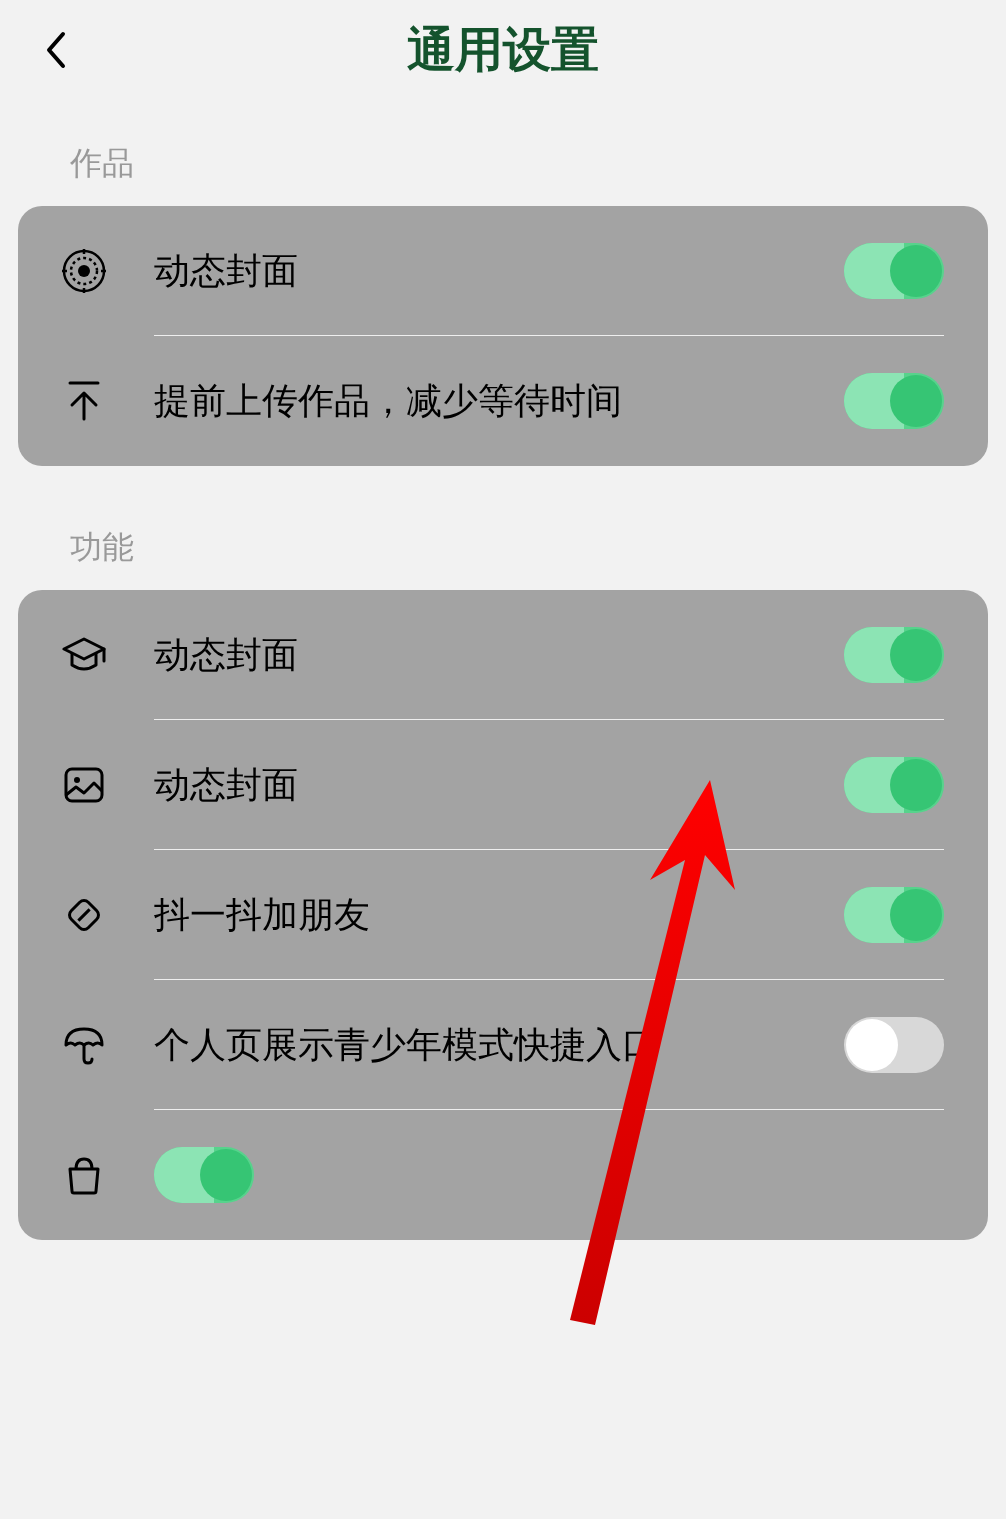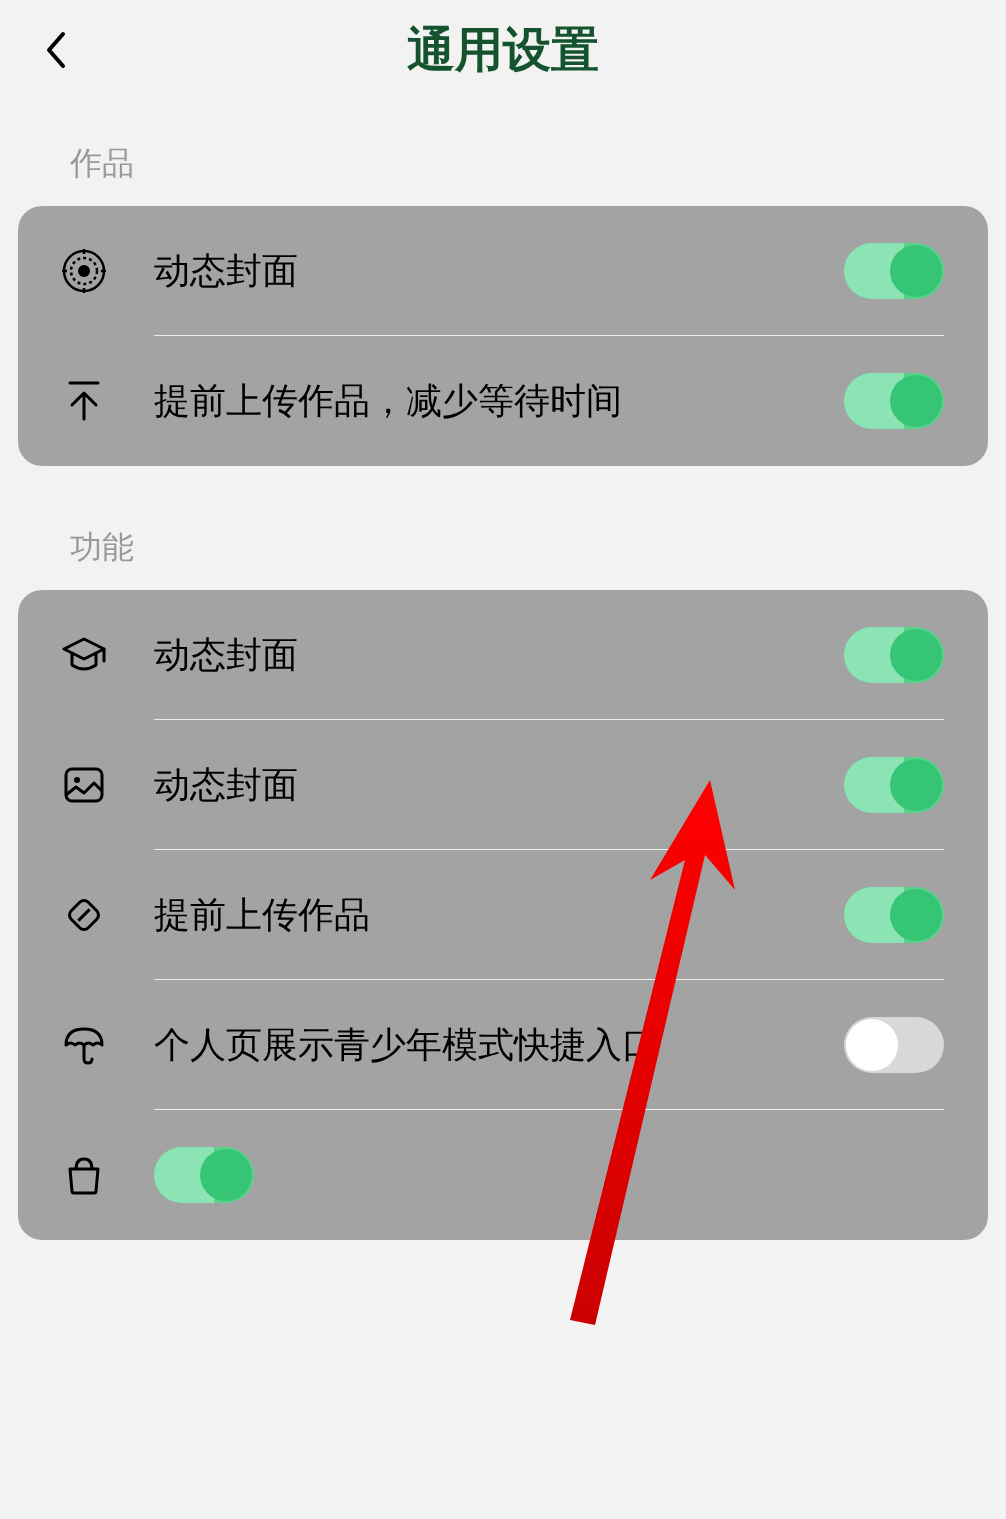--- a/index.html
+++ b/index.html
@@ -222,21 +222,21 @@
     </div>
     <div class="row-divider"></div>
   </div>
   <div class="row">
     <div class="row-icon">
       <svg viewBox="0 0 44 44">
         <rect x="10" y="10" width="24" height="24" rx="6" fill="none" stroke="#000" stroke-width="3" transform="rotate(45 22 22)"></rect>
         <line x1="22" y1="14" x2="22" y2="30" stroke="#000" stroke-width="3" transform="rotate(45 22 22)"></line>
       </svg>
     </div>
-    <div class="row-label">提前上传作品</div>
+    <div class="row-label">抖一抖加朋友</div>
     <div class="toggle toggle-on">
       <div class="toggle-knob"></div>
     </div>
     <div class="row-divider"></div>
   </div>
   <div class="row">
     <div class="row-icon">
       <svg viewBox="0 0 44 44">
         <path d="M 4 22 Q 4 6 22 6 Q 40 6 40 22 Q 36 18 31 22 Q 27 18 22 22 Q 18 18 13 22 Q 9 18 4 22 Z" fill="none" stroke="#000" stroke-width="3" stroke-linejoin="round"></path>
         <path d="M 22 22 L 22 36 Q 22 40 26 40 Q 30 40 30 36" fill="none" stroke="#000" stroke-width="3" stroke-linecap="round"></path>

